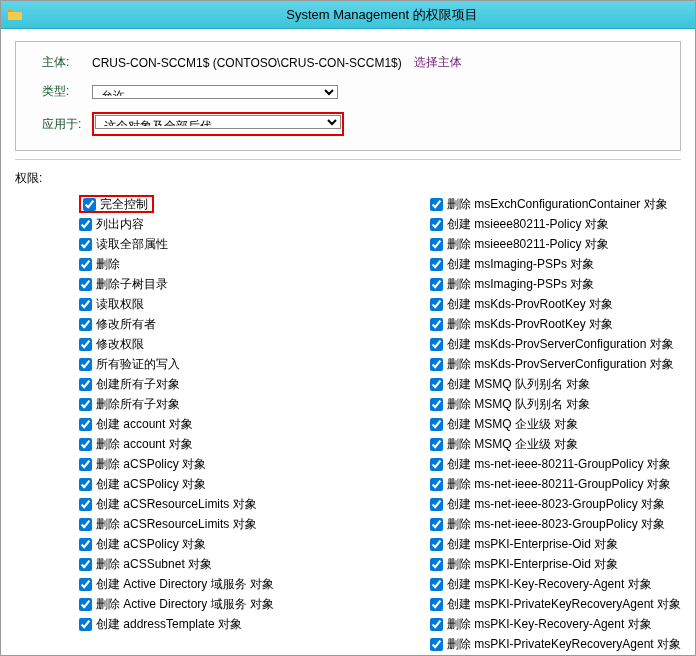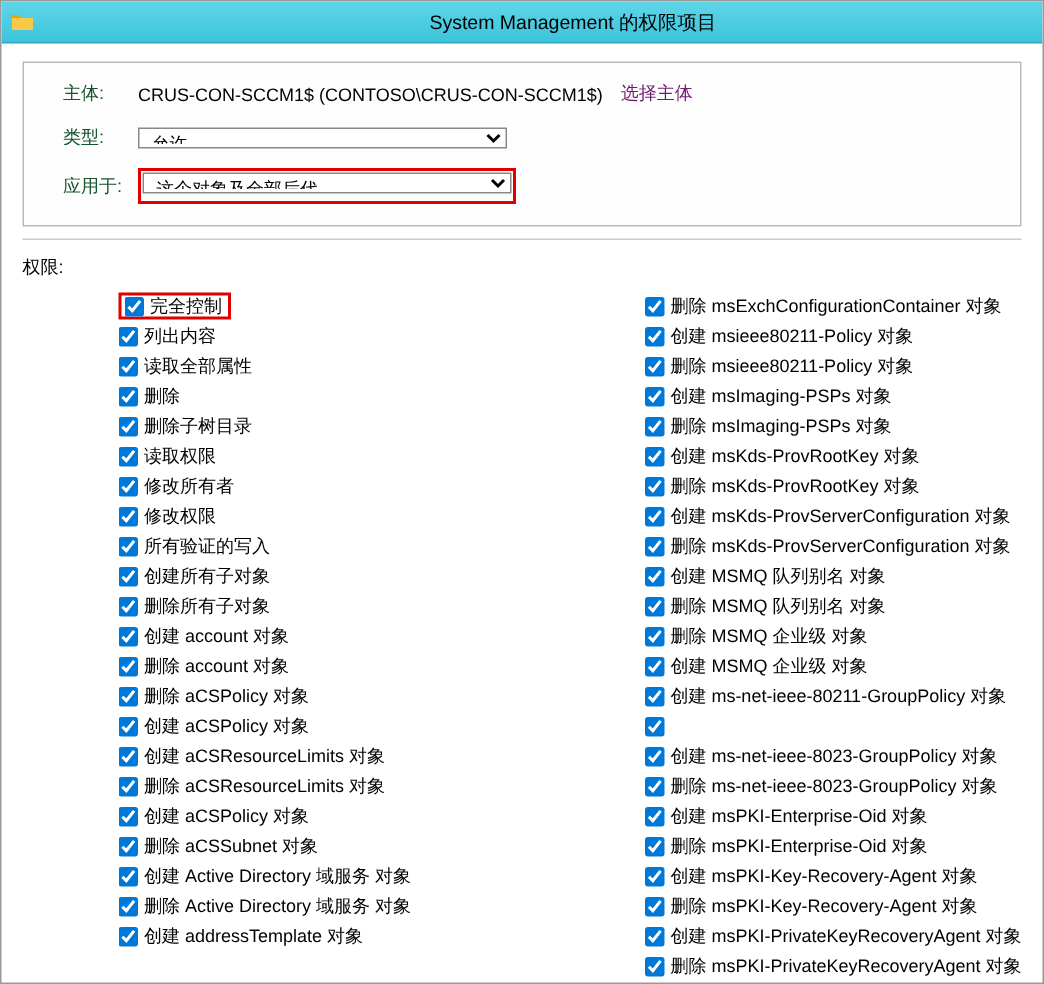--- a/index.html
+++ b/index.html
@@ -279,32 +279,33 @@
         <label class="perm-item">
           <input type="checkbox" checked="" style="">
           <span>创建 MSMQ 队列别名 对象</span>
         </label>
         <label class="perm-item">
           <input type="checkbox" checked="" style="">
           <span>删除 MSMQ 队列别名 对象</span>
         </label>
         <label class="perm-item">
           <input type="checkbox" checked="" style="">
+          <span>创建 MSMQ 企业级 对象</span>
+        </label>
+        <label class="perm-item">
+          <input type="checkbox" checked="" style="">
           <span>删除 MSMQ 企业级 对象</span>
         </label>
         <label class="perm-item">
           <input type="checkbox" checked="" style="">
-          <span>创建 MSMQ 企业级 对象</span>
-        </label>
-        <label class="perm-item">
-          <input type="checkbox" checked="" style="">
           <span>创建 ms-net-ieee-80211-GroupPolicy 对象</span>
         </label>
         <label class="perm-item">
           <input type="checkbox" checked="" style="">
+          <span>删除 ms-net-ieee-80211-GroupPolicy 对象</span>
         </label>
         <label class="perm-item">
           <input type="checkbox" checked="" style="">
           <span>创建 ms-net-ieee-8023-GroupPolicy 对象</span>
         </label>
         <label class="perm-item">
           <input type="checkbox" checked="" style="">
           <span>删除 ms-net-ieee-8023-GroupPolicy 对象</span>
         </label>
         <label class="perm-item">
@@ -314,25 +315,25 @@
         <label class="perm-item">
           <input type="checkbox" checked="" style="">
           <span>删除 msPKI-Enterprise-Oid 对象</span>
         </label>
         <label class="perm-item">
           <input type="checkbox" checked="" style="">
           <span>创建 msPKI-Key-Recovery-Agent 对象</span>
         </label>
         <label class="perm-item">
           <input type="checkbox" checked="" style="">
+          <span>创建 msPKI-PrivateKeyRecoveryAgent 对象</span>
+        </label>
+        <label class="perm-item">
+          <input type="checkbox" checked="" style="">
           <span>删除 msPKI-Key-Recovery-Agent 对象</span>
-        </label>
-        <label class="perm-item">
-          <input type="checkbox" checked="" style="">
-          <span>创建 msPKI-PrivateKeyRecoveryAgent 对象</span>
         </label>
         <label class="perm-item">
           <input type="checkbox" checked="" style="">
           <span>删除 msPKI-PrivateKeyRecoveryAgent 对象</span>
         </label>
       </div>
   </div>
 </div>
 
 </body></html>

